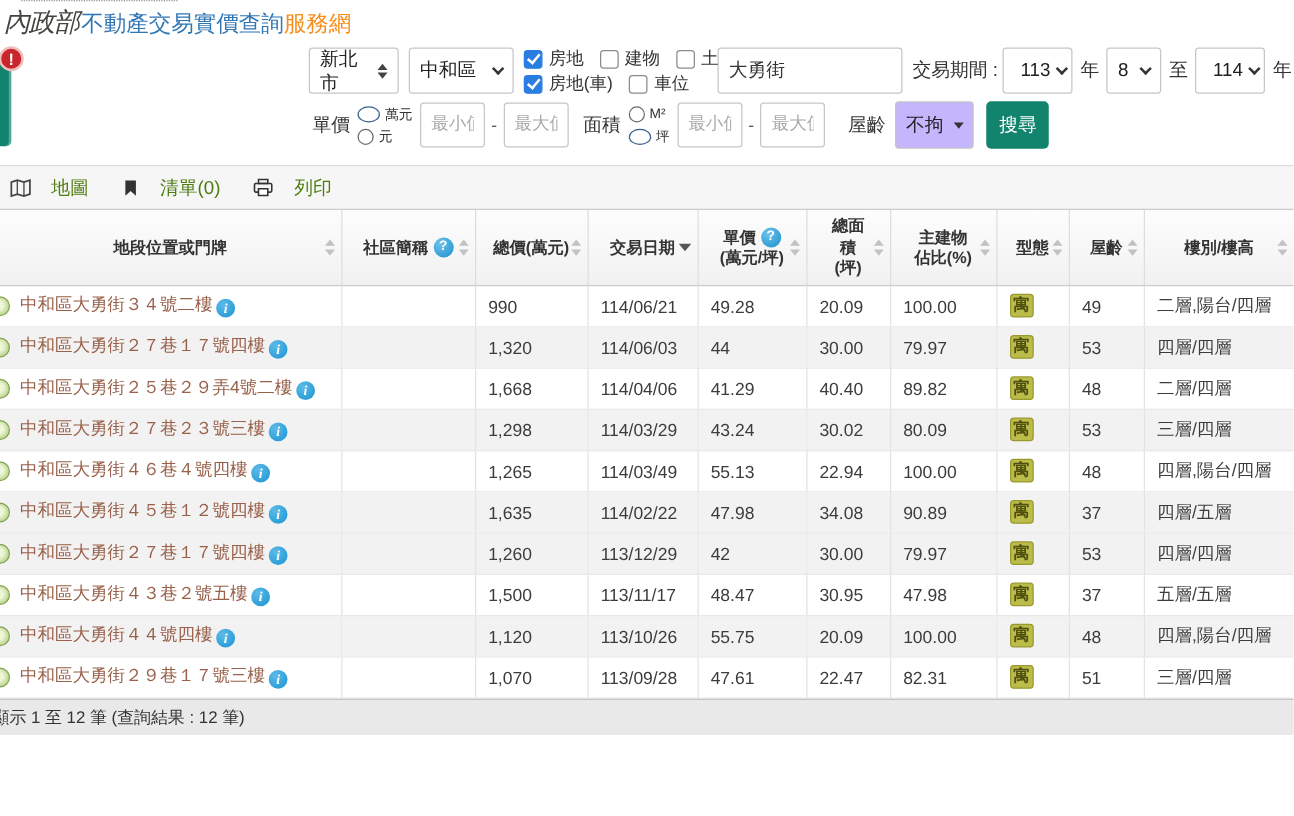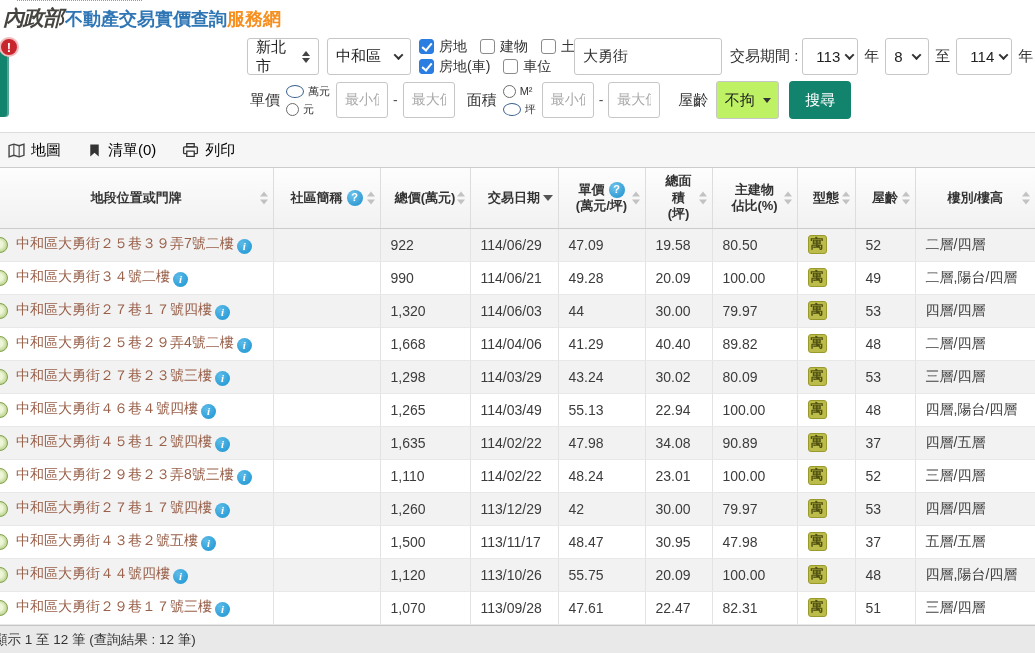--- a/index.html
+++ b/index.html
@@ -5,21 +5,21 @@
   *{margin:0;padding:0;box-sizing:border-box;}
   html,body{width:1035px;height:653px;}
   body{
     font-family:"Liberation Sans","DejaVu Sans",sans-serif;
     background:#fff;overflow:hidden;position:relative;color:#333;
   }
   .page{position:relative;width:1035px;height:653px;}
 
   
   .brand-bar{height:32px;position:relative;background:#fff;}
-  .brand{position:absolute;left:3px;top:4px;font-size:18px;font-weight:bold;white-space:nowrap;cursor:pointer;}
+  .brand{position:absolute;left:3px;top:4px;font-size:18px;font-weight:normal;white-space:nowrap;cursor:pointer;}
   .brand::before{content:"";position:absolute;top:-4px;left:14px;width:125px;border-top:1px dotted #9a9a9a;}
   .b-ministry{font-family:"Liberation Serif","DejaVu Serif",serif;font-style:italic;color:var(--brand-dark);font-size:21px;letter-spacing:-1px;margin-right:2px;}
   .b-main{color:var(--brand-blue);}
   .b-suffix{color:var(--brand-orange);}
 
   
   .search-area{position:relative;height:100px;background:#fff;}
   .side-tab{position:absolute;left:0;top:13px;width:9px;height:72px;background:var(--teal);
     border-radius:0 4px 4px 0;box-shadow:inset -2px 0 0 rgba(255,255,255,.28);cursor:pointer;}
   .alert-badge{position:absolute;left:-1px;top:5px;width:20px;height:20px;border-radius:50%;
@@ -35,21 +35,21 @@
   .sel-year{width:56px;padding-left:13px;}
   .sel-month{width:44px;}
 
   .chev{width:7px;height:7px;border-right:2px solid #333;border-bottom:2px solid #333;
     transform:rotate(45deg) translate(-1px,-1px);flex:0 0 auto;margin-left:6px;}
   .updown{display:inline-flex;flex-direction:column;gap:2px;margin-left:6px;}
   .updown::before{content:"";border-left:4px solid transparent;border-right:4px solid transparent;border-bottom:5px solid #444;}
   .updown::after{content:"";border-left:4px solid transparent;border-right:4px solid transparent;border-top:5px solid #444;}
 
   .cb-group{width:145px;margin-right:10px;display:flex;flex-direction:column;justify-content:center;gap:3px;}
-  .cb-line{display:flex;gap:13px;align-items:center;height:17px;}
+  .cb-line{display:flex;gap:13px;align-items:flex-start;height:17px;}
   .cb-item{display:flex;gap:5px;align-items:center;font-size:14px;color:#333;cursor:pointer;white-space:nowrap;}
   .cb-box{width:15px;height:15px;border-radius:3px;border:1px solid #8b8b8b;background:#fff;
     display:inline-flex;align-items:center;justify-content:center;flex:0 0 auto;}
   .cb-box.checked{background:#2a7de1;border-color:#2a7de1;}
   .cb-box.checked::after{content:"";width:4px;height:8px;border-right:2px solid #fff;border-bottom:2px solid #fff;
     transform:rotate(40deg);margin-top:-2px;}
 
   .txt-input{height:37px;border:1px solid #c6c6c6;border-radius:3px;padding:0 8px;font-size:15px;color:#333;
     font-family:Liberation Mono, monospace;outline:none;}
   .street-input{width:148px;margin-right:6px;}
@@ -63,31 +63,31 @@
   .rd-stack{display:flex;flex-direction:column;justify-content:center;gap:2px;margin:0 6px;}
   .rd-item{display:flex;align-items:center;gap:4px;font-size:11px;color:#333;height:16px;cursor:pointer;white-space:nowrap;text-align:right;}
   .rd-dot{width:13px;height:13px;border-radius:50%;border:1.5px solid #6b6b6b;background:#fff;
     display:inline-flex;align-items:center;justify-content:center;flex:0 0 auto;}
   .rd-dot.sel{border-color:#3a618f;}
   .rd-dot.sel::after{content:"";width:7px;height:7px;border-radius:50%;background:#3a618f;}
 
   .dash{margin:0 5px;color:#555;font-size:14px;}
   .ml12{margin-left:12px;} .ml18{margin-left:18px;}
 
-  .age-select{width:63px;height:38px;border:1px solid #c6c6c6;border-radius:3px;background:#bef264;
+  .age-select{width:63px;height:38px;border:1px solid #c6c6c6;border-radius:3px;background:#c4b5fd;
     display:flex;align-items:center;justify-content:center;font-size:15px;color:#222;cursor:pointer;margin-left:8px;}
   .tri-sm{border-left:4px solid transparent;border-right:4px solid transparent;border-top:5px solid #333;margin-left:8px;}
 
-  .search-btn{width:62px;height:38px;margin-left:10px;background:var(--teal);color:#fff;border:none;
+  .search-btn{width:50px;height:38px;margin-left:10px;background:var(--teal);color:#fff;border:none;
     border-radius:4px;font-size:15px;font-family:inherit;cursor:pointer;}
 
   
   .toolbar{height:36px;background:#f6f6f6;border-top:1px solid #ddd;border-bottom:1px solid #ccc;
     display:flex;align-items:center;gap:26px;padding-left:8px;}
-  .tb-item{display:flex;align-items:center;gap:6px;font-size:15px;color:#000000;cursor:pointer;justify-content:center;}
+  .tb-item{display:flex;align-items:center;gap:16px;font-size:15px;color:#4d7c0f;cursor:pointer;justify-content:center;}
   .tb-item svg{display:block;}
 
   
   table{width:1035px;border-collapse:collapse;table-layout:fixed;}
   thead th{height:60px;background:linear-gradient(#fdfdfd,#f1f1f1);border-bottom:1px solid #ccc;
     border-right:1px solid #ddd;font-size:13px;font-weight:bold;color:#333;vertical-align:middle;cursor:pointer;}
   thead th:last-child{border-right:none;}
   .th-inner{position:relative;display:flex;align-items:center;justify-content:center;padding:0 14px;}
   .th-lines{display:flex;flex-direction:column;align-items:center;line-height:1.25;}
   .th-l1{display:flex;align-items:center;gap:4px;}
@@ -376,34 +376,20 @@
                 <div class="th-l1">
                   <span>樓別/樓高</span>
                 </div>
               </div>
               <span class="sort sort-both"></span>
             </div>
           </th>
         </tr>
     </thead>
     <tbody>
-        <tr class="odd">
-    <td class="addr-cell">
-      <span class="row-marker"></span><a class="addr-link">中和區大勇街２５巷３９弄7號二樓</a><span class="info-icon">i</span>
-    </td>
-    <td></td>
-    <td>922</td>
-    <td>114/06/29</td>
-    <td>47.09</td>
-    <td>19.58</td>
-    <td>80.50</td>
-    <td><span class="type-badge">寓</span></td>
-    <td>52</td>
-    <td>二層/四層</td>
-  </tr>
         <tr class="even">
     <td class="addr-cell">
       <span class="row-marker"></span><a class="addr-link">中和區大勇街３４號二樓</a><span class="info-icon">i</span>
     </td>
     <td></td>
     <td>990</td>
     <td>114/06/21</td>
     <td>49.28</td>
     <td>20.09</td>
     <td>100.00</td>
@@ -474,34 +460,20 @@
     <td></td>
     <td>1,635</td>
     <td>114/02/22</td>
     <td>47.98</td>
     <td>34.08</td>
     <td>90.89</td>
     <td><span class="type-badge">寓</span></td>
     <td>37</td>
     <td>四層/五層</td>
   </tr>
-        <tr class="even">
-    <td class="addr-cell">
-      <span class="row-marker"></span><a class="addr-link">中和區大勇街２９巷２３弄8號三樓</a><span class="info-icon">i</span>
-    </td>
-    <td></td>
-    <td>1,110</td>
-    <td>114/02/22</td>
-    <td>48.24</td>
-    <td>23.01</td>
-    <td>100.00</td>
-    <td><span class="type-badge">寓</span></td>
-    <td>52</td>
-    <td>三層/四層</td>
-  </tr>
         <tr class="odd">
     <td class="addr-cell">
       <span class="row-marker"></span><a class="addr-link">中和區大勇街２７巷１７號四樓</a><span class="info-icon">i</span>
     </td>
     <td></td>
     <td>1,260</td>
     <td>113/12/29</td>
     <td>42</td>
     <td>30.00</td>
     <td>79.97</td>

